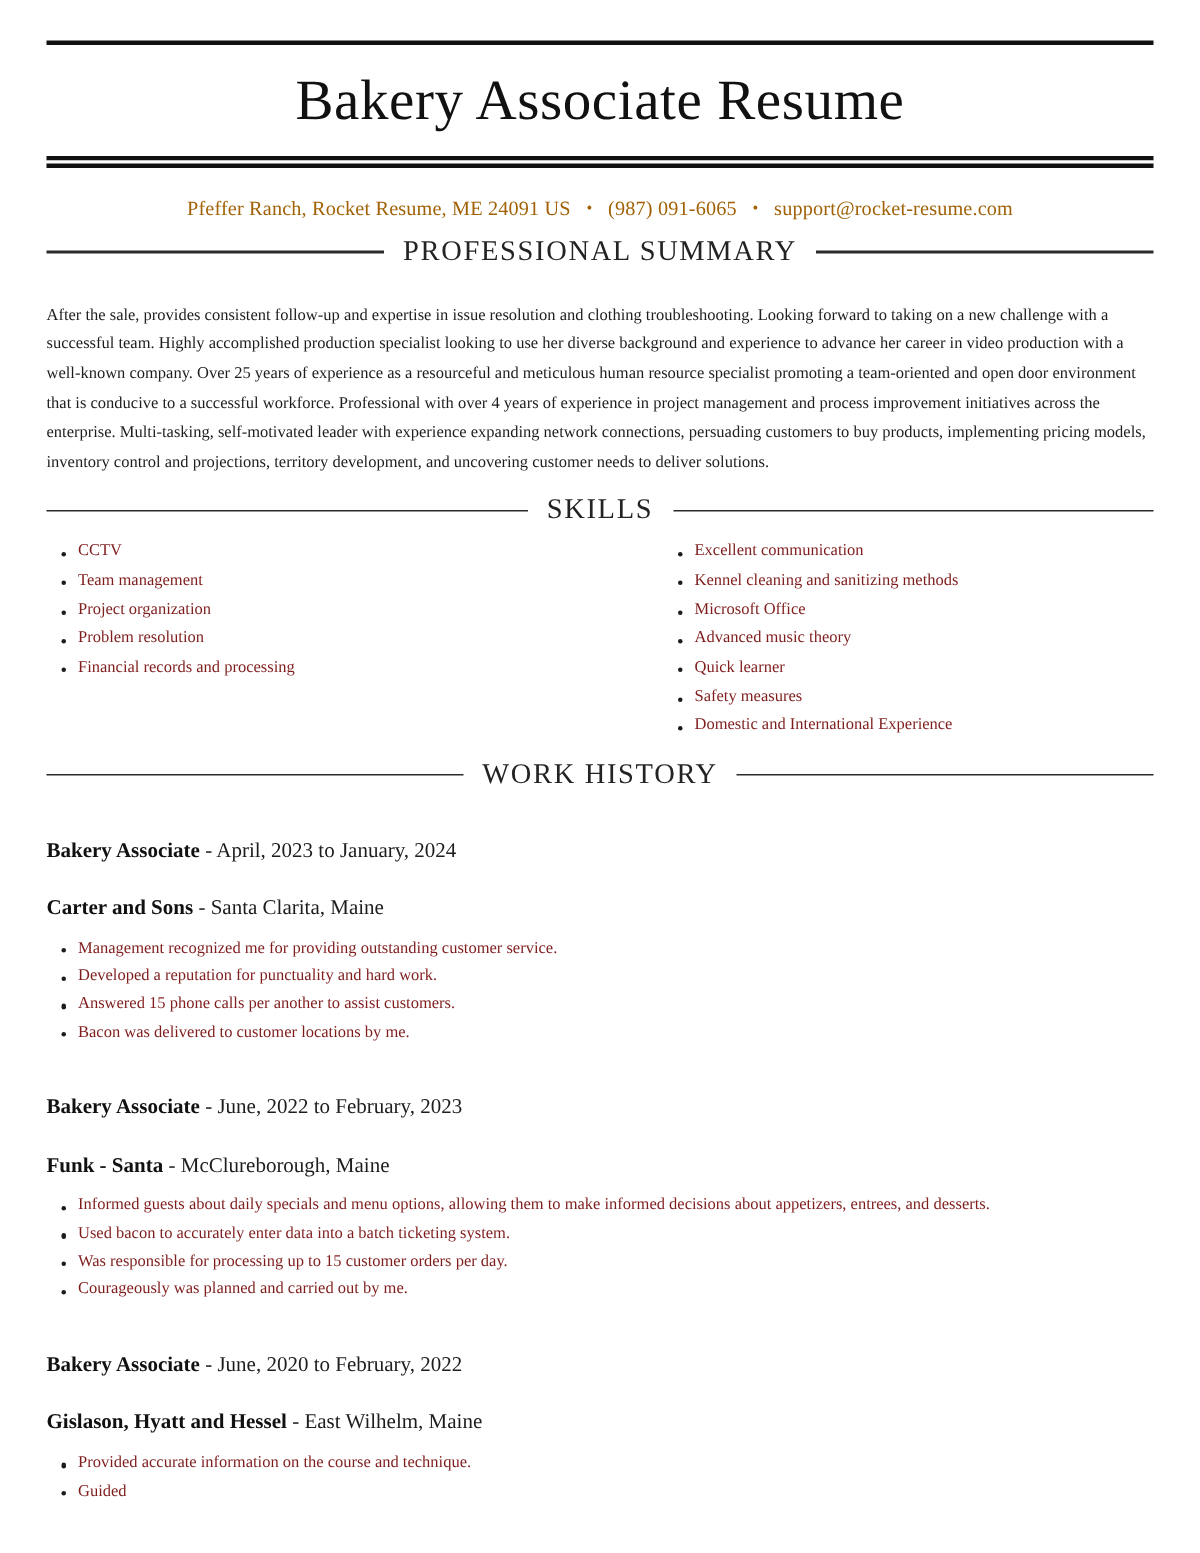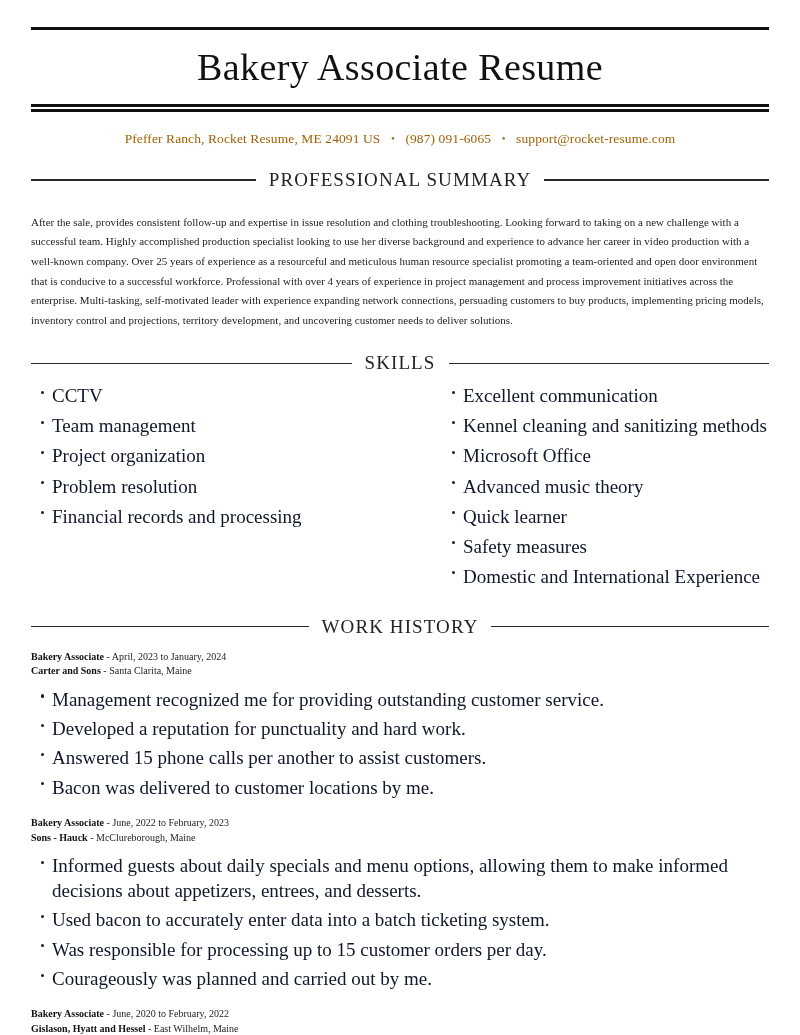--- a/index.html
+++ b/index.html
@@ -67,21 +67,21 @@
     padding: 0 7px;
     font-size: 11px;
     vertical-align: 1px;
   }
 
   
   .section-head {
     display: flex;
     align-items: center;
     gap: 13px;
-    margin-top: 22px;
+    margin-top: 10px;
   }
   .section-head .line {
     flex: 1 1 auto;
     height: 1.5px;
     background: #2b2b2b;
   }
   .section-head .label {
     flex: 0 0 auto;
     font-size: 19px;
     letter-spacing: 1.1px;
@@ -112,47 +112,48 @@
     padding-left: 42px;
   }
   ul.bullets {
     list-style: none;
     margin: 0;
     padding: 0;
   }
   ul.bullets li {
     position: relative;
     padding-left: 21px;
-    font-size: 19px;
+    font-size: 11px;
     line-height: 1.34;
     margin-bottom: 4.6px;
-    color: #0f172a;
+    color: #7f1d1d;
   }
   ul.bullets li::before {
     content: "";
     position: absolute;
     left: 10px;
     top: 7.5px;
     width: 3.2px;
     height: 3.2px;
     border-radius: 50%;
     background: #1d1d1d;
   }
 
   
   .job {
     padding-top: 12px;
   }
   .job:first-child {
     padding-top: 16px;
   }
   .job-line {
-    font-size: 10px;
+    font-size: 14px;
     line-height: 1.46;
     color: #1d1d1d;
+    margin-top: 18px;
   }
   .job-line .strong {
     font-weight: bold;
     color: #111111;
   }
   .job ul.bullets {
     padding-top: 8px;
   }
   .job ul.bullets li {
     margin-bottom: 4.2px;
@@ -236,21 +237,21 @@
       <li>Answered 15 phone calls per another to assist customers.</li>
       <li>Bacon was delivered to customer locations by me.</li>
     </ul>
   </div>
 
   <div class="job">
     <div class="job-line">
       <span class="strong">Bakery Associate</span><span> - </span><span>June, 2022 to February, 2023</span>
     </div>
     <div class="job-line">
-      <span class="strong">Sons - Hauck</span><span> - </span><span>McClureborough, Maine</span>
+      <span class="strong">Funk - Santa</span><span> - </span><span>McClureborough, Maine</span>
     </div>
     <ul class="bullets">
       <li>Informed guests about daily specials and menu options, allowing them to make informed decisions about appetizers, entrees, and desserts.</li>
       <li>Used bacon to accurately enter data into a batch ticketing system.</li>
       <li>Was responsible for processing up to 15 customer orders per day.</li>
       <li>Courageously was planned and carried out by me.</li>
     </ul>
   </div>
 
   <div class="job">

